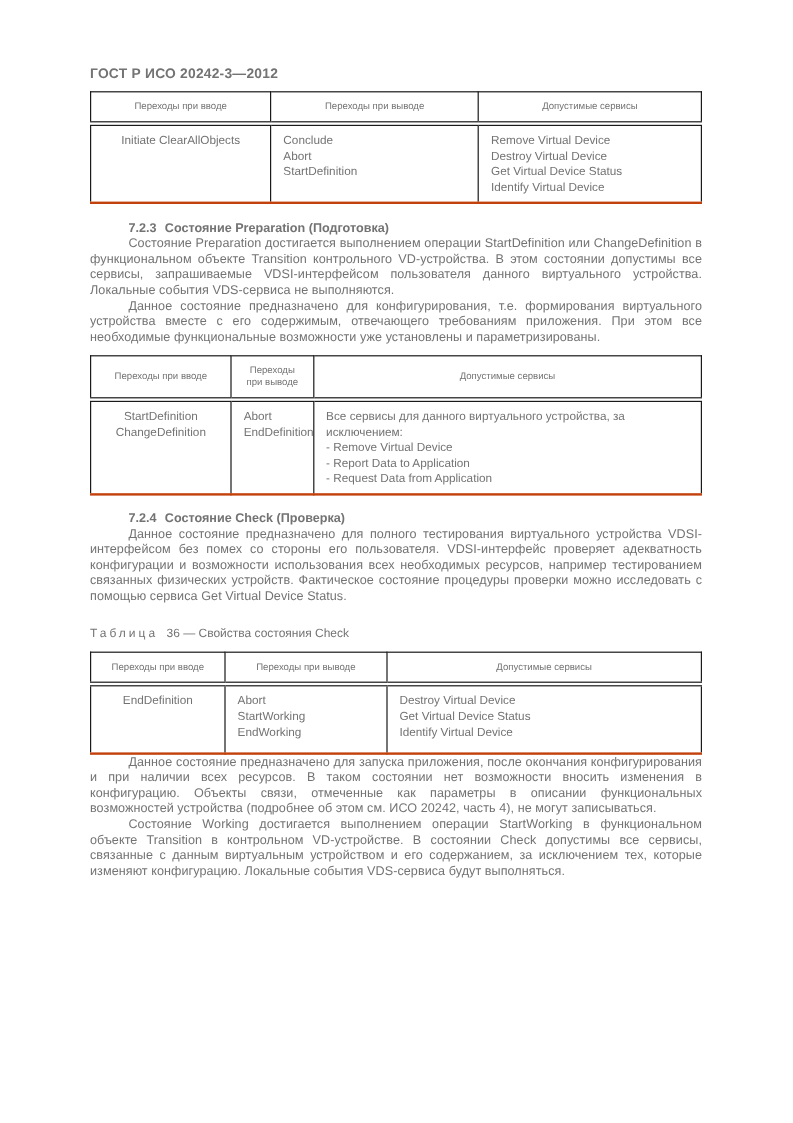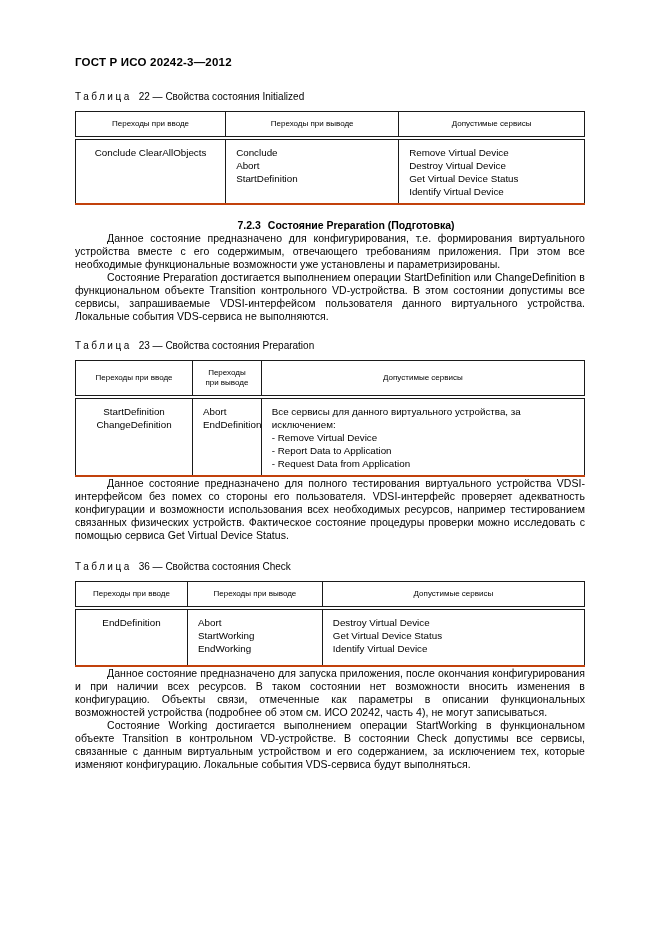--- a/index.html
+++ b/index.html
@@ -3,21 +3,21 @@
 <meta charset="utf-8">
 <style>
   html,body{margin:0;padding:0;background:#ffffff;}
   .page{
     position:relative;
     width:661px;height:936px;
     background:#ffffff;
     box-sizing:border-box;
     padding:56px 76px 0 75px;
     font-family:"Liberation Sans", sans-serif;
-    color:#000000;
+    color:#737373;
     overflow:hidden;
   }
   .doc-header{
     font-size:11.5px;
     font-weight:bold;
     letter-spacing:0.2px;
   }
   .caption{
     font-size:10px;
     line-height:13px;
@@ -60,21 +60,21 @@
   .t23 td{height:52px;}
   .t24 th{height:18px;}
   .t24 td{height:44px;}
   .sec-heading{
     font-size:10.5px;
     line-height:13px;
     font-weight:bold;
     margin:0;
     padding-left:32px;
   }
-  .h723{margin-top:14px;text-align:center;}
+  .h723{margin-top:14px;}
   .h724{margin-top:13px;}
   .h725{margin-top:16px;}
   .sec-num{margin-right:7px;}
   .body-para{
     margin:0;
     font-size:10.5px;
     line-height:13px;
     text-align:justify;
     text-indent:32px;
     letter-spacing:0.05px;
@@ -84,59 +84,53 @@
     margin-top:13px;
   }
 </style>
 </head>
 <body>
 
 <div class="page">
 
   <div class="doc-header">ГОСТ Р ИСО 20242-3—2012</div>
 
-  <div class="caption c22">
-    <span class="cap-label">Таблица</span><span>22 — Свойства состояния Initialized</span>
-  </div>
   <table class="gost t22">
     <colgroup>
         <col style="width:29.5%">
         <col style="width:34%">
         <col style="width:36.5%">
       </colgroup>
     <thead>
       <tr>
         <th>Переходы при вводе</th>
         <th>Переходы при выводе</th>
         <th>Допустимые сервисы</th>
       </tr>
     </thead>
     <tbody>
       <tr>
-        <td class="c1">Conclude ClearAllObjects</td>
+        <td class="c1">Initiate ClearAllObjects</td>
         <td>Conclude
 Abort
 StartDefinition</td>
         <td>Remove Virtual Device
 Destroy Virtual Device
 Get Virtual Device Status
 Identify Virtual Device</td>
       </tr>
     </tbody>
   </table>
 
   <h3 class="sec-heading h723">
     <span class="sec-num">7.2.3</span><span>Состояние Preparation (Подготовка)</span>
   </h3>
+  <p class="body-para">Состояние Preparation достигается выполнением операции StartDefinition или ChangeDefinition в функциональном объекте Transition контрольного VD-устройства. В этом состоянии допустимы все сервисы, запрашиваемые VDSI-интерфейсом пользователя данного виртуального устройства. Локальные события VDS-сервиса не выполняются.</p>
   <p class="body-para">Данное состояние предназначено для конфигурирования, т.е. формирования виртуального устройства вместе с его содержимым, отвечающего требованиям приложения. При этом все необходимые функциональные возможности уже установлены и параметризированы.</p>
-  <p class="body-para">Состояние Preparation достигается выполнением операции StartDefinition или ChangeDefinition в функциональном объекте Transition контрольного VD-устройства. В этом состоянии допустимы все сервисы, запрашиваемые VDSI-интерфейсом пользователя данного виртуального устройства. Локальные события VDS-сервиса не выполняются.</p>
 
-  <div class="caption c23">
-    <span class="cap-label">Таблица</span><span>23 — Свойства состояния Preparation</span>
-  </div>
   <table class="gost t23">
     <colgroup>
         <col style="width:23%">
         <col style="width:13.5%">
         <col style="width:63.5%">
       </colgroup>
     <thead>
       <tr>
         <th>Переходы при вводе</th>
         <th>Переходы
@@ -151,20 +145,23 @@
         <td>Abort
 EndDefinition</td>
         <td>Все сервисы для данного виртуального устройства, за исключением:
 - Remove Virtual Device
 - Report Data to Application
 - Request Data from Application</td>
       </tr>
     </tbody>
   </table>
 
+  <h3 class="sec-heading h724">
+    <span class="sec-num">7.2.4</span><span>Состояние Check (Проверка)</span>
+  </h3>
   <p class="body-para">Данное состояние предназначено для полного тестирования виртуального устройства VDSI-интерфейсом без помех со стороны его пользователя. VDSI-интерфейс проверяет адекватность конфигурации и возможности использования всех необходимых ресурсов, например тестированием связанных физических устройств. Фактическое состояние процедуры проверки можно исследовать с помощью сервиса Get Virtual Device Status.</p>
 
   <div class="caption c24">
     <span class="cap-label">Таблица</span><span>36 — Свойства состояния Check</span>
   </div>
   <table class="gost t24">
     <colgroup>
         <col style="width:22%">
         <col style="width:26.5%">
         <col style="width:51.5%">

